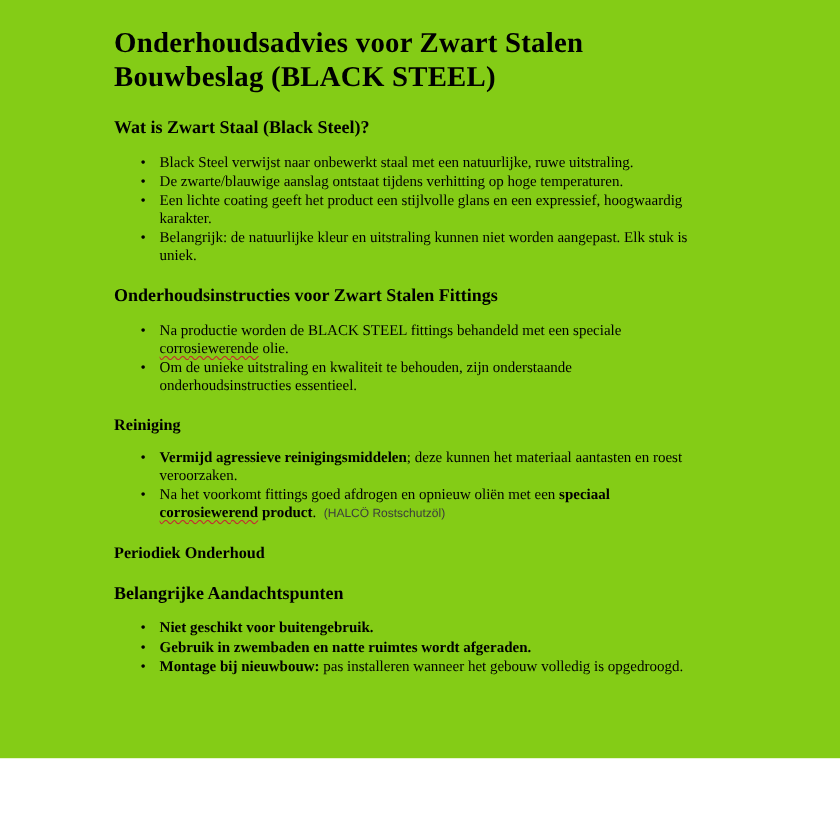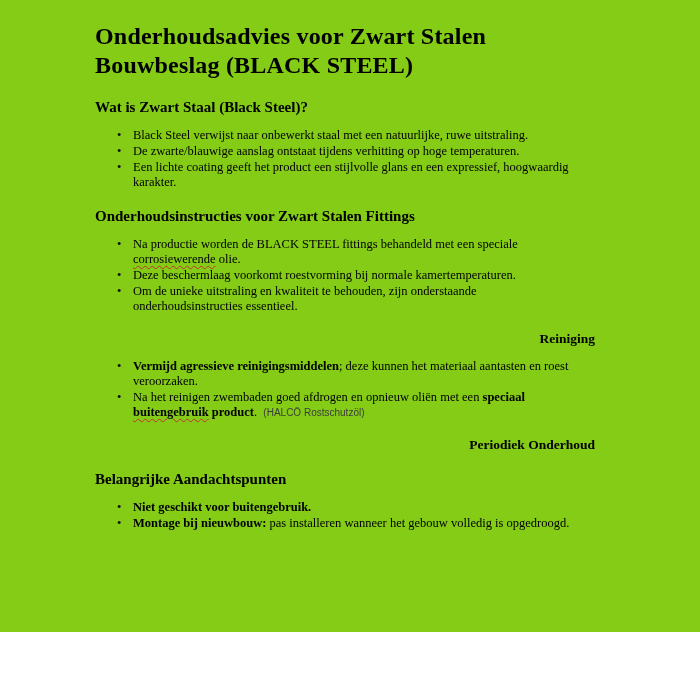--- a/index.html
+++ b/index.html
@@ -31,21 +31,20 @@
     font-size: 15px;
     font-weight: bold;
     line-height: 1.2;
     margin: 17px 0 0 0;
   }
   h3.sub {
     font-size: 13.5px;
     font-weight: bold;
     line-height: 1.2;
     margin: 17px 0 0 0;
-    text-align: right;
   }
   ul.blist {
     list-style: none;
     margin: 12px 16px 0 0;
     padding: 0 0 0 20px;
     max-width: 462px;
   }
   ul.blist li {
     position: relative;
     padding-left: 18px;
@@ -79,32 +78,33 @@
 <body>
 
 <div class="page">
   <h1 class="doc-title">Onderhoudsadvies voor Zwart Stalen Bouwbeslag (BLACK STEEL)</h1>
   <div id="doc-blocks">
       <h2 class="sec">Wat is Zwart Staal (Black Steel)?</h2>
       <ul class="blist">
         <li><span>Black Steel verwijst naar onbewerkt staal met een natuurlijke, ruwe uitstraling.</span></li>
         <li><span>De zwarte/blauwige aanslag ontstaat tijdens verhitting op hoge temperaturen.</span></li>
         <li><span>Een lichte coating geeft het product een stijlvolle glans en een expressief, hoogwaardig karakter.</span></li>
+        <li><span>Belangrijk: de natuurlijke kleur en uitstraling kunnen niet worden aangepast. Elk stuk is uniek.</span></li>
       </ul>
       <h2 class="sec">Onderhoudsinstructies voor Zwart Stalen Fittings</h2>
       <ul class="blist">
         <li><span>Na productie worden de BLACK STEEL fittings behandeld met een speciale </span><span class="squiggle">corrosiewerende</span><span> olie.</span></li>
-        <li><span>Deze beschermlaag voorkomt roestvorming bij normale kamertemperaturen.</span></li>
         <li><span>Om de unieke uitstraling en kwaliteit te behouden, zijn onderstaande onderhoudsinstructies essentieel.</span></li>
       </ul>
       <h3 class="sub">Reiniging</h3>
       <ul class="blist">
         <li><span class="bold">Vermijd agressieve reinigingsmiddelen</span><span>; deze kunnen het materiaal aantasten en roest veroorzaken.</span></li>
-        <li><span>Na het reinigen zwembaden goed afdrogen en opnieuw oliën met een </span><span class="bold">speciaal </span><span class="bold squiggle">buitengebruik</span><span class="bold"> product</span><span>. </span><span class="small-note">(HALCÖ Rostschutzöl)</span></li>
+        <li><span>Na het voorkomt fittings goed afdrogen en opnieuw oliën met een </span><span class="bold">speciaal </span><span class="bold squiggle">corrosiewerend</span><span class="bold"> product</span><span>. </span><span class="small-note">(HALCÖ Rostschutzöl)</span></li>
       </ul>
       <h3 class="sub">Periodiek Onderhoud</h3>
       <h2 class="sec">Belangrijke Aandachtspunten</h2>
       <ul class="blist">
         <li><span class="bold">Niet geschikt voor buitengebruik.</span></li>
+        <li><span class="bold">Gebruik in zwembaden en natte ruimtes wordt afgeraden.</span></li>
         <li><span class="bold">Montage bij nieuwbouw:</span><span> pas installeren wanneer het gebouw volledig is opgedroogd.</span></li>
       </ul>
     </div>
 </div>
 
 </body></html>

